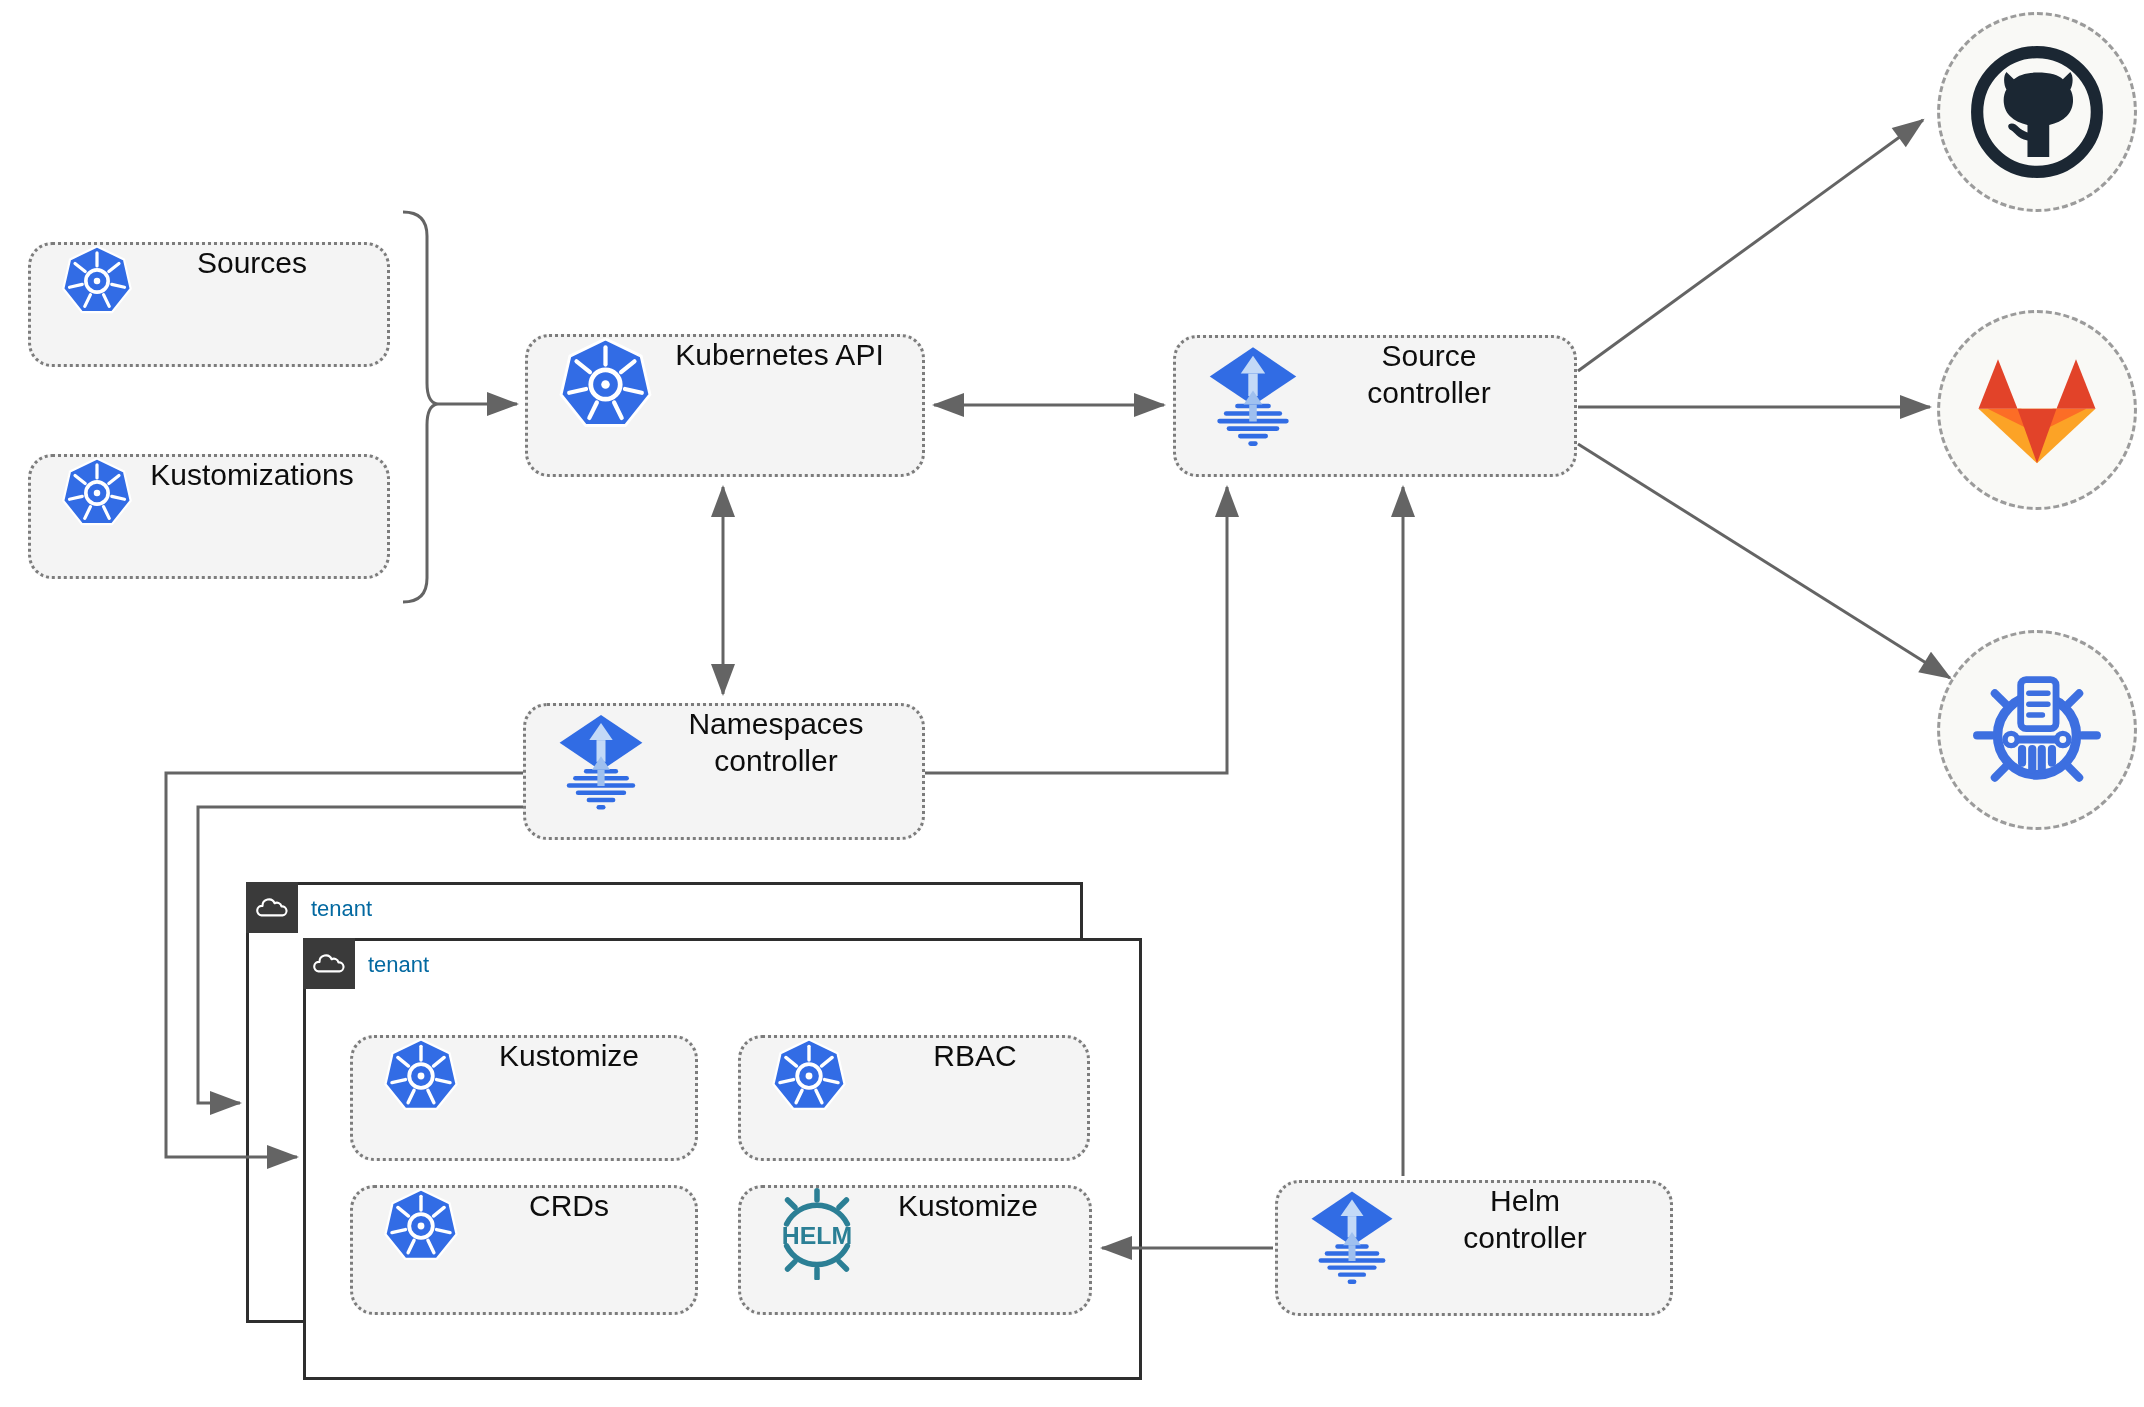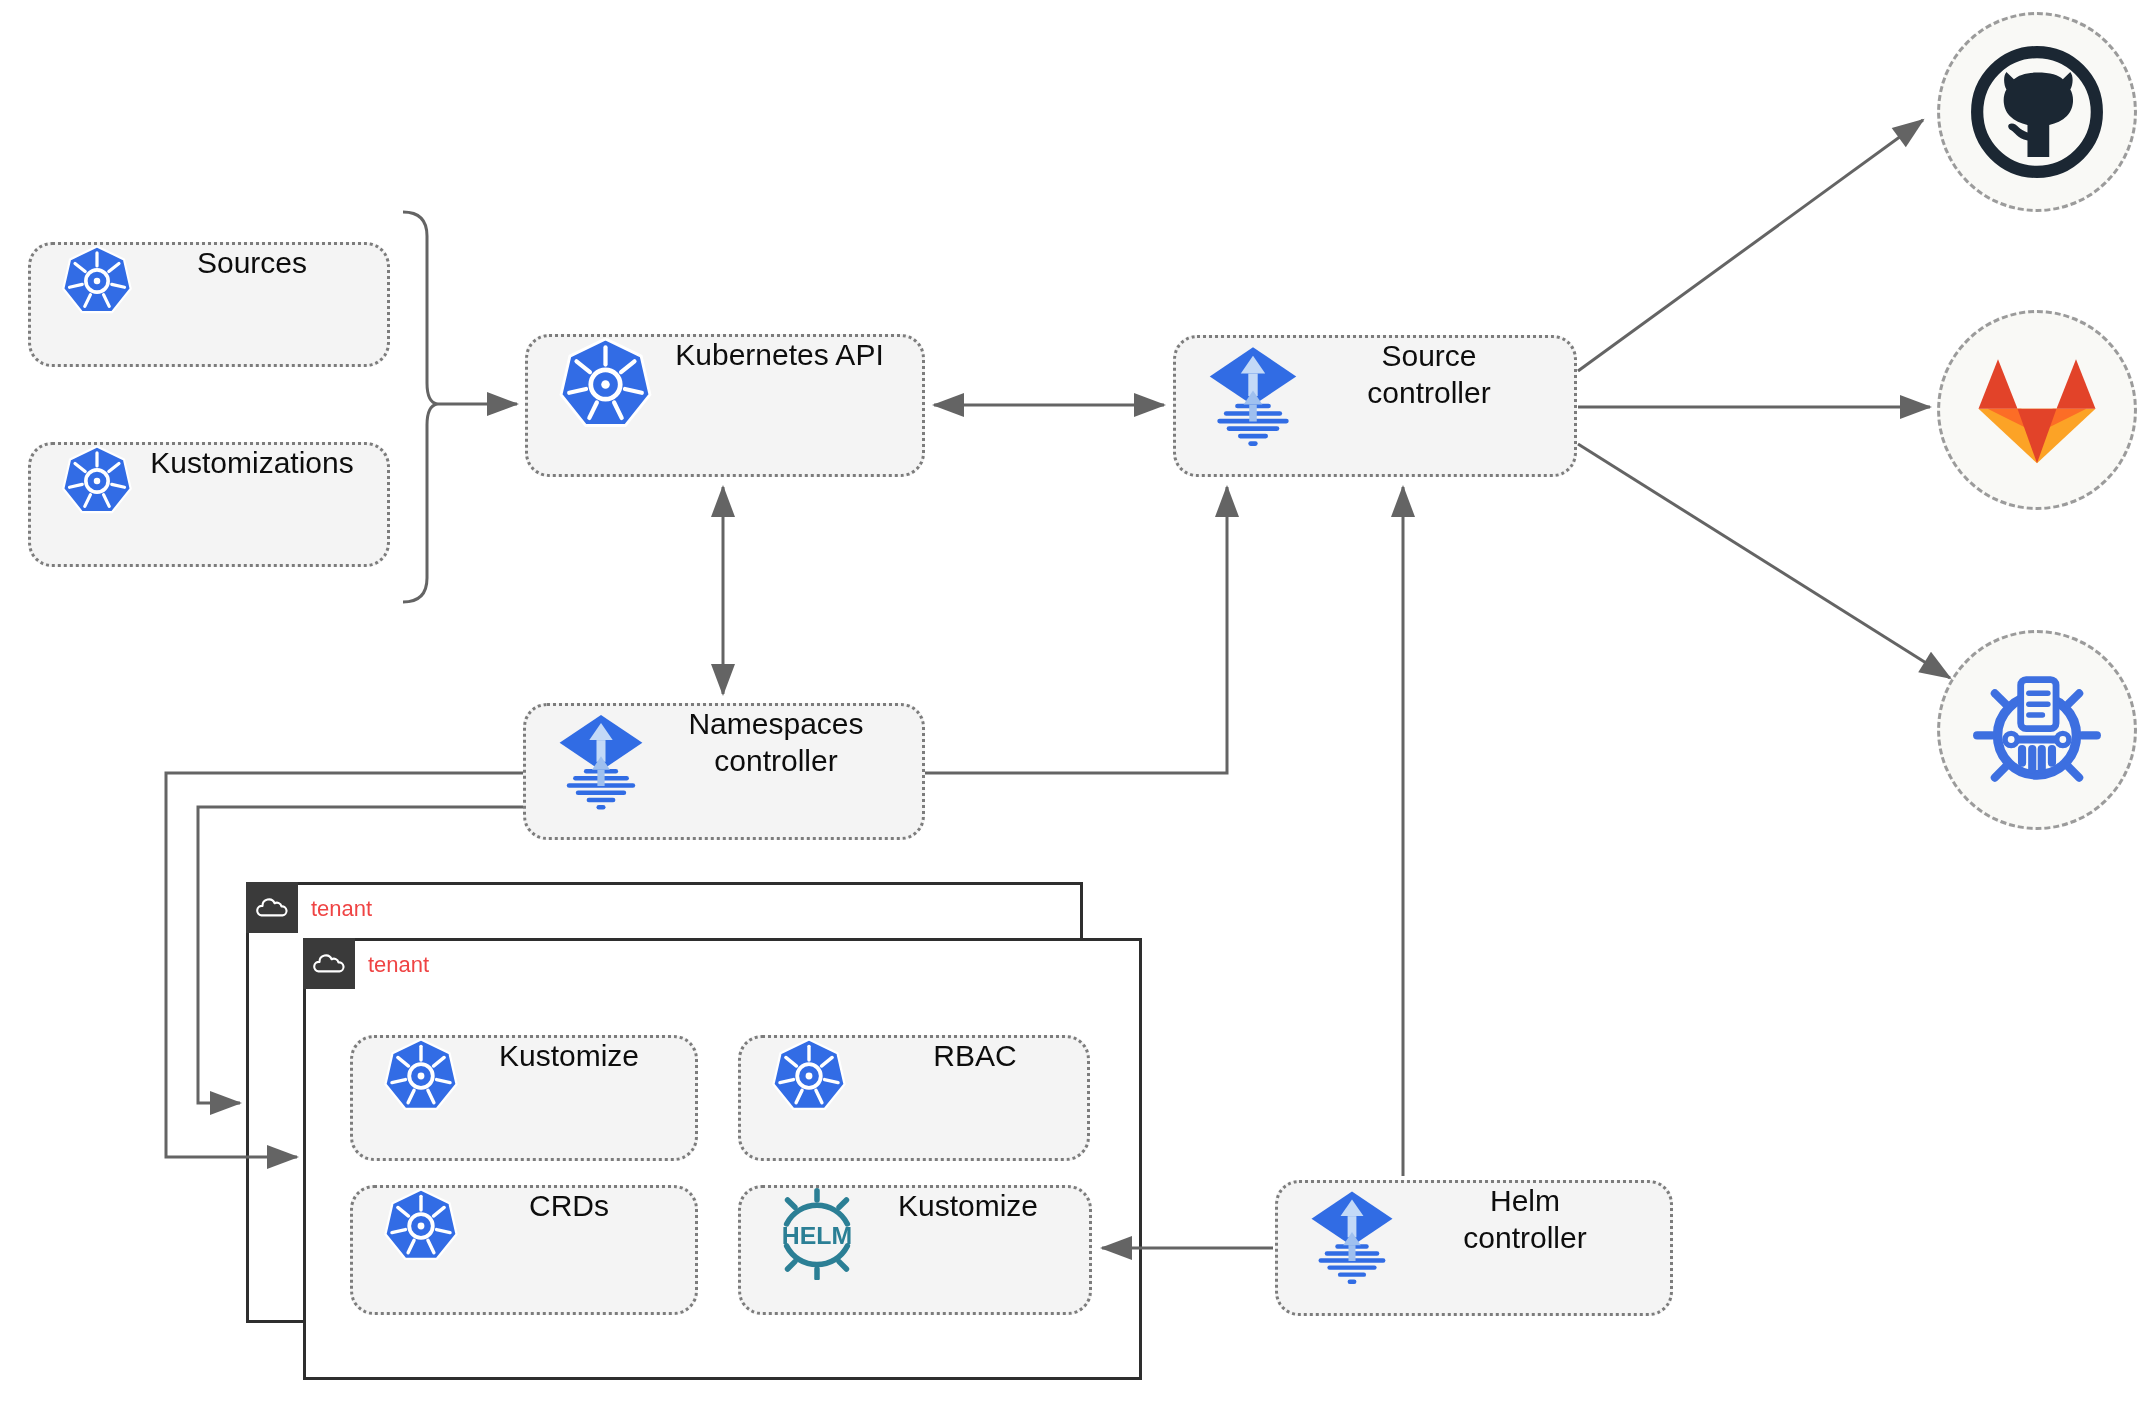--- a/index.html
+++ b/index.html
@@ -10,21 +10,21 @@
   .node{position:absolute;background:#f4f4f4;border:3px dotted #7c7c7c;border-radius:24px;
         display:flex;align-items:flex-start;box-sizing:border-box;padding:0 16px 0 30px;z-index:2;}
   .nicon{flex:0 0 auto;display:flex;align-items:center;justify-content:center;}
   .nlabel{flex:1;text-align:center;font-size:30px;color:#0d0d0d;line-height:1.22;}
   .nlabel .l2{display:block;}
 
   
   .tenant{position:absolute;background:#ffffff;border:3px solid #2e2e2e;box-sizing:border-box;}
   .tenant-head{position:absolute;left:-3px;top:-3px;width:52px;height:51px;background:#3a3a3a;
         display:flex;align-items:center;justify-content:center;}
-  .tenant-label{position:absolute;left:62px;top:11px;font-size:22px;color:#ef4444;}
+  .tenant-label{position:absolute;left:62px;top:11px;font-size:22px;color:#0369a1;}
 
   
   .provider{position:absolute;width:200px;height:200px;border-radius:50%;border:3px dashed #9b9b9b;
         background:#f9f9f6;display:flex;align-items:center;justify-content:center;box-sizing:border-box;z-index:2;}
 
   .wires{position:absolute;left:0;top:0;z-index:5;pointer-events:none;}
   .wire{stroke:#646464;stroke-width:3;fill:none;}
   .z1{z-index:1;}
 </style>
 </head>
@@ -52,21 +52,21 @@
 
   <div class="node" style="left:28px;top:242px;width:362px;height:125px;">
     <span class="nicon">
         <svg width="72" height="72" viewBox="0 0 100 100">
           <use href="#sym-k8s"></use>
         </svg>
       </span>
     <span class="nlabel">Sources</span>
   </div>
 
-  <div class="node" style="left:28px;top:442px;width:362px;height:125px;">
+  <div class="node" style="left:28px;top:454px;width:362px;height:125px;">
     <span class="nicon">
         <svg width="72" height="72" viewBox="0 0 100 100">
           <use href="#sym-k8s"></use>
         </svg>
       </span>
     <span class="nlabel">Kustomizations</span>
   </div>
 
   <div class="node" style="left:525px;top:334px;width:400px;height:143px;">
     <span class="nicon">

